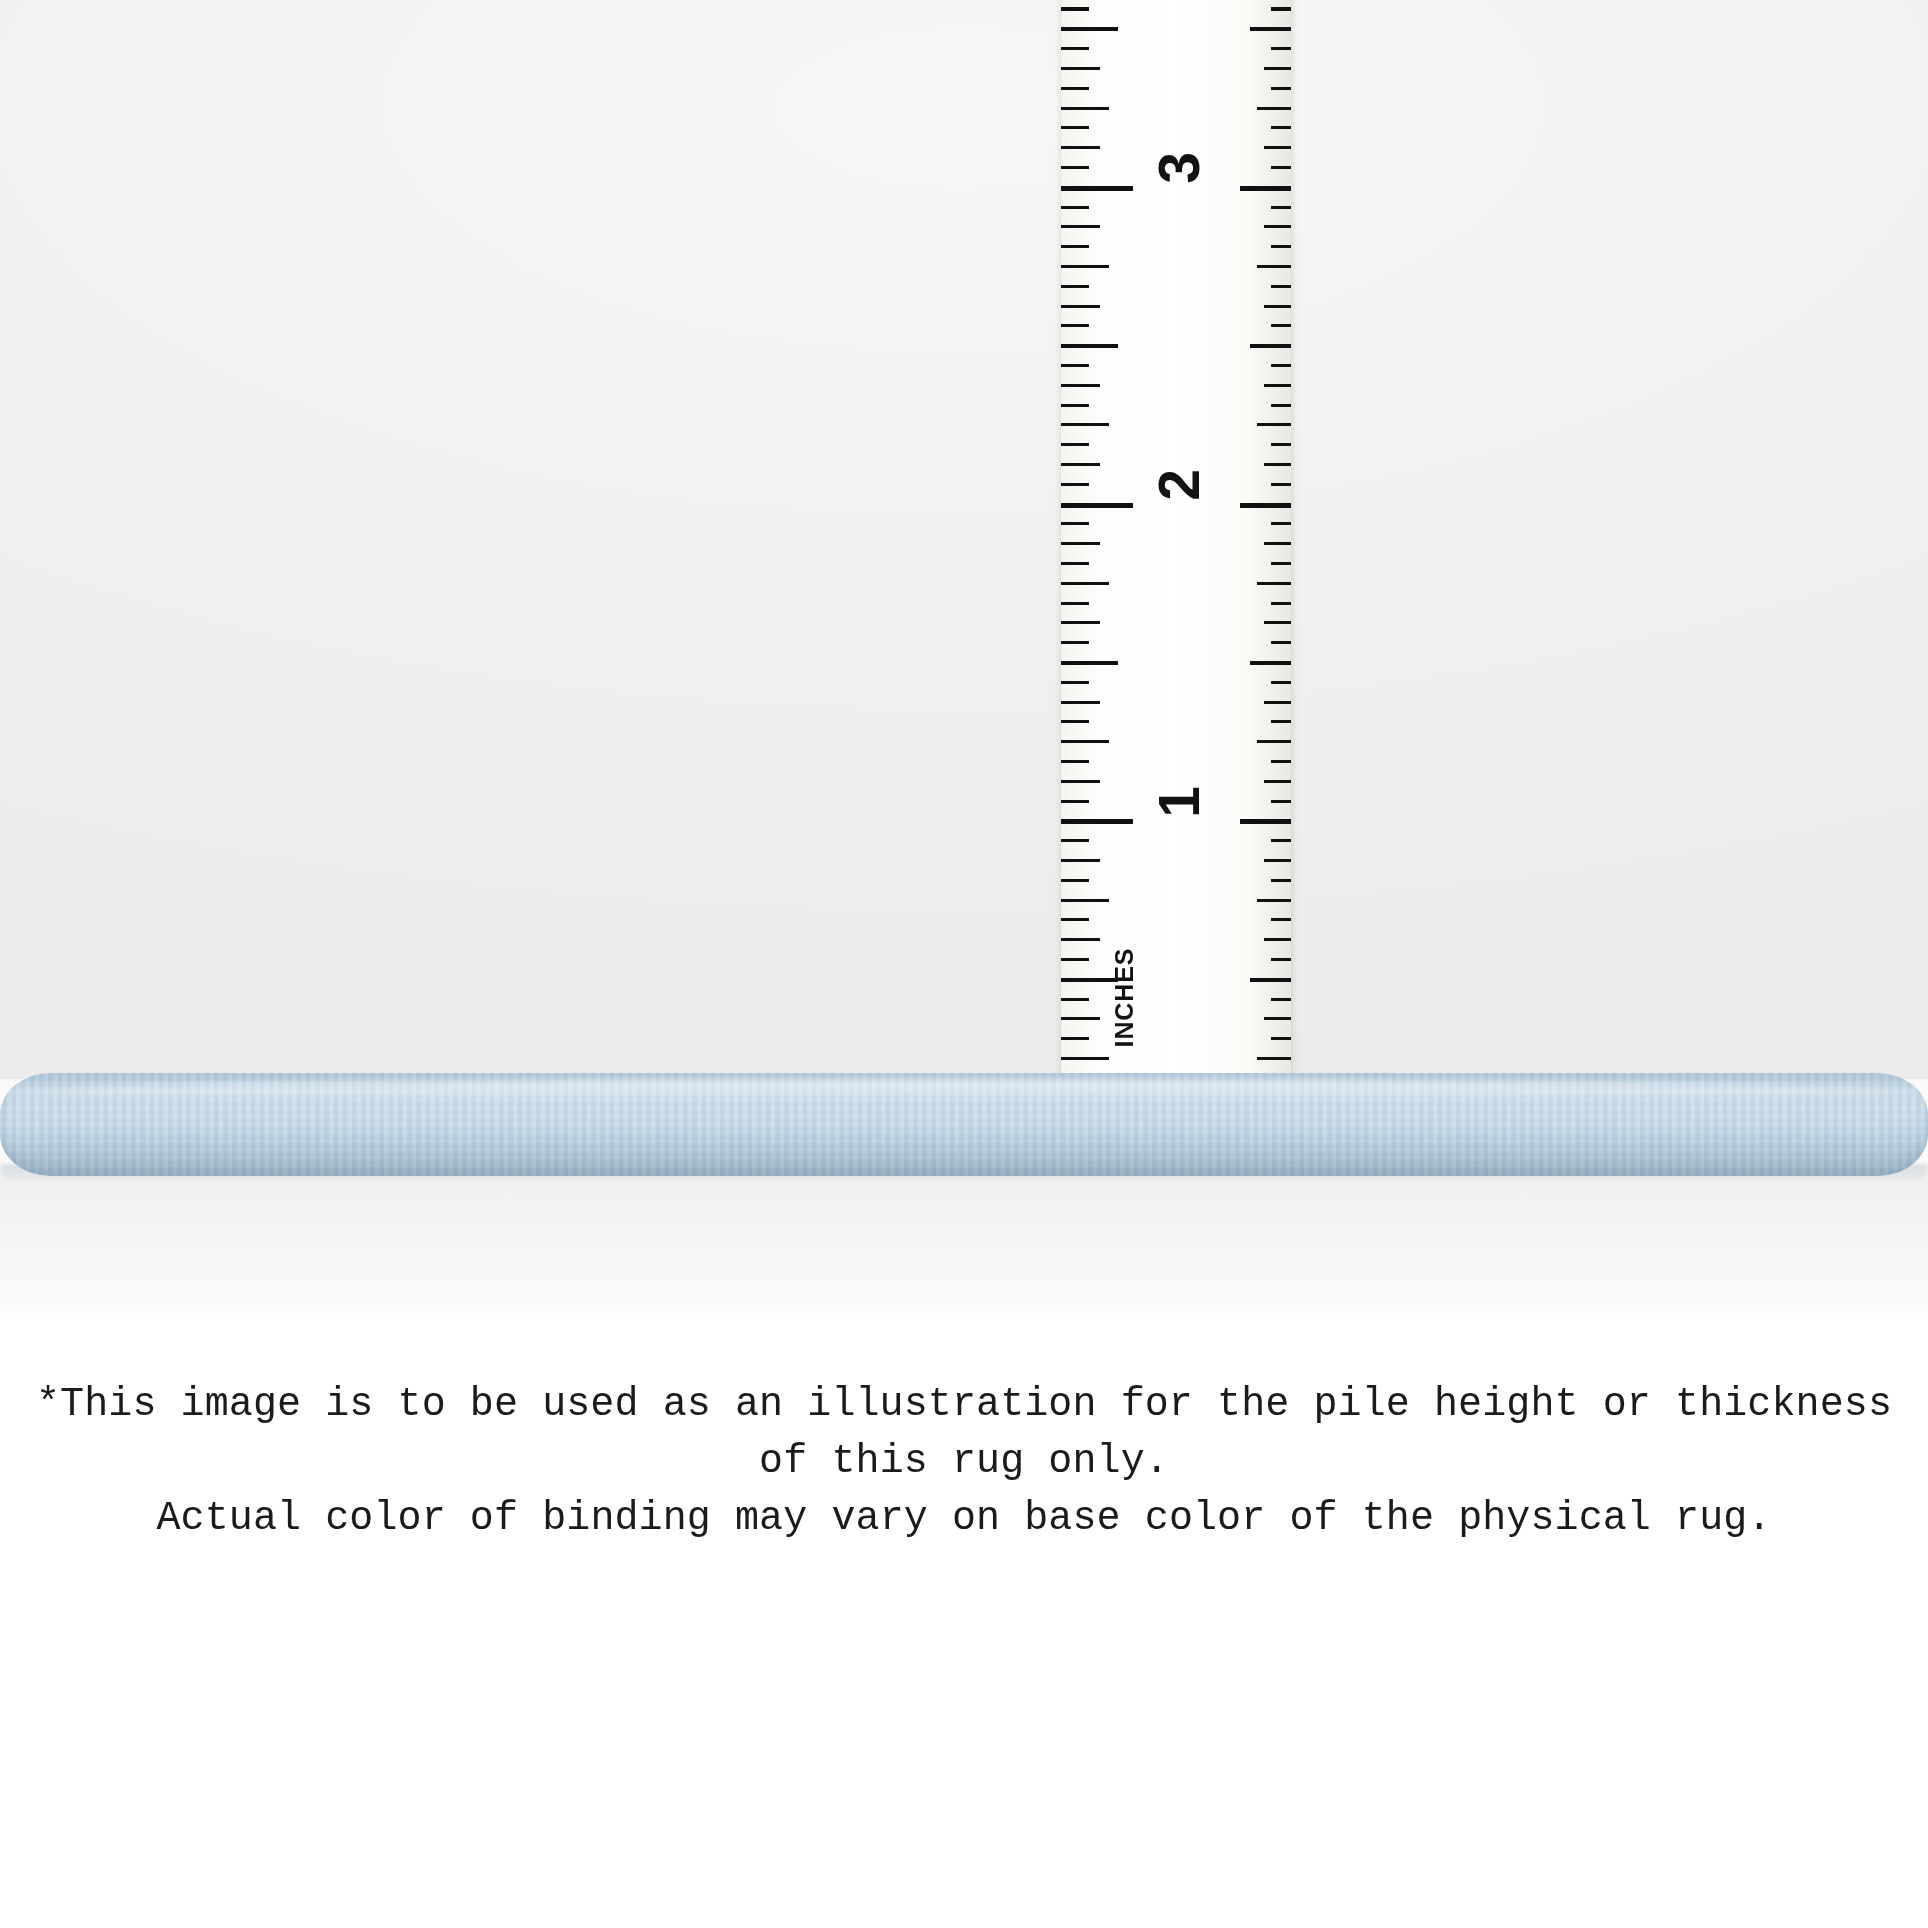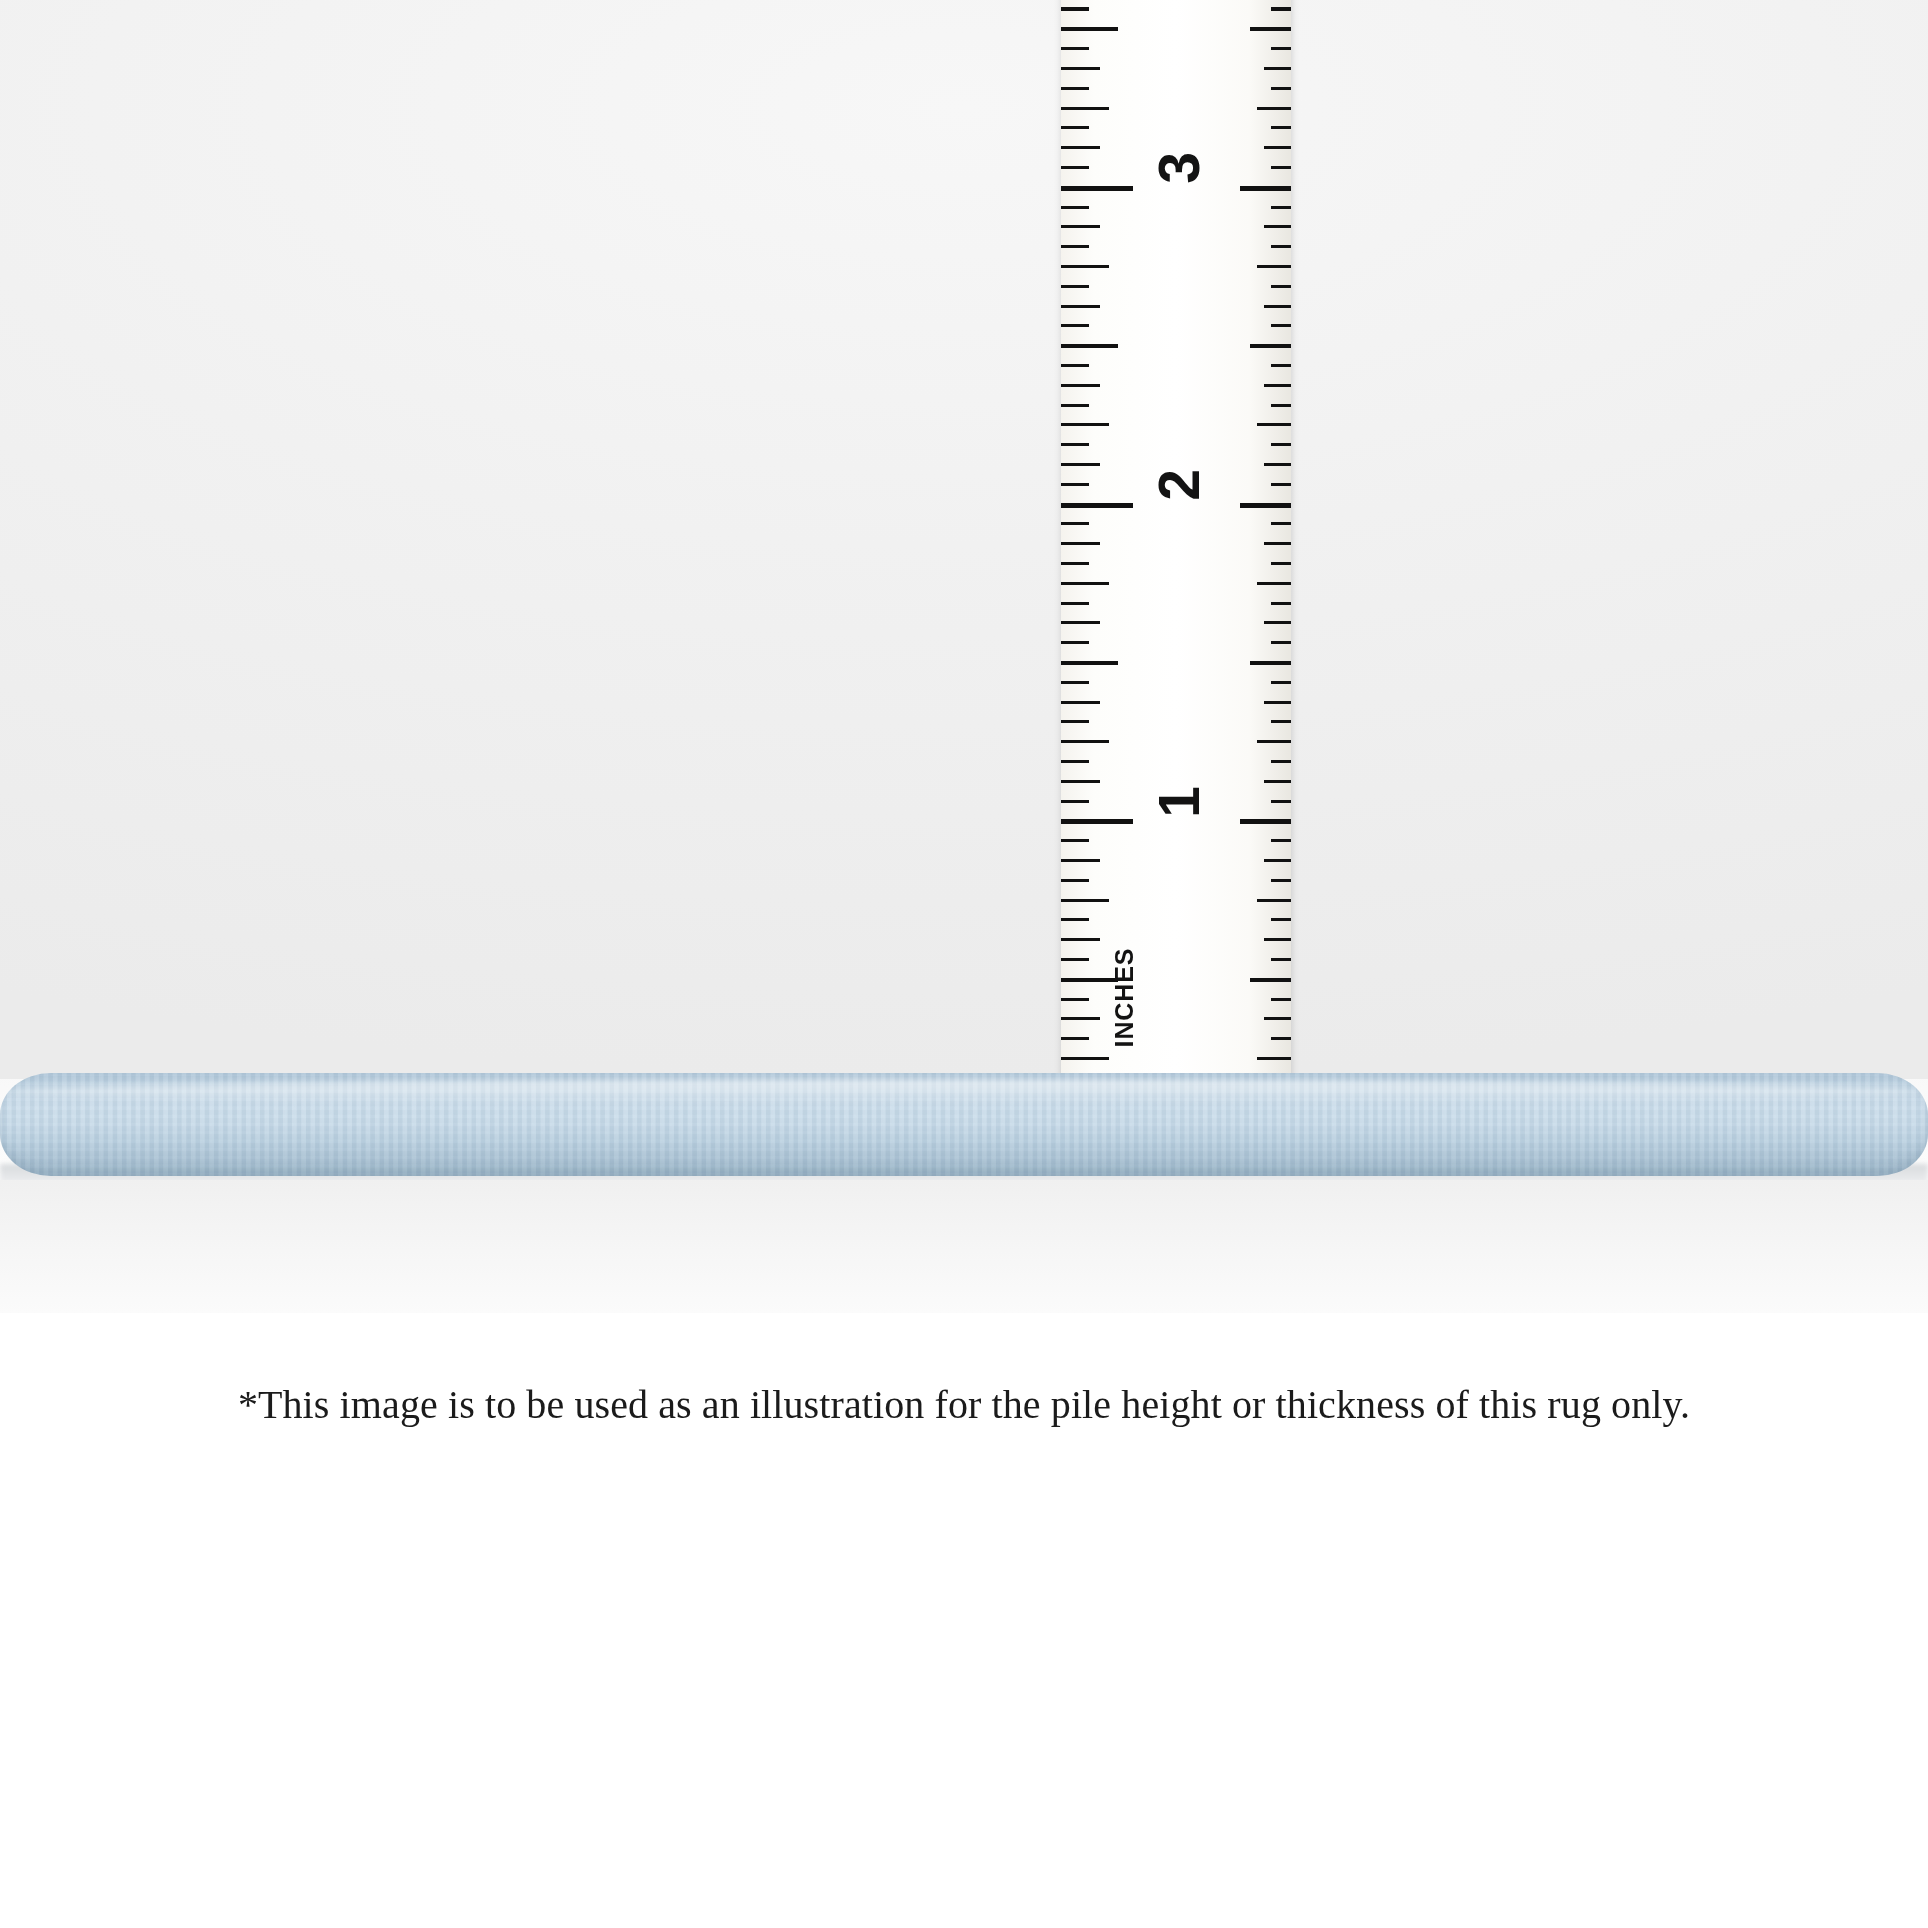--- a/index.html
+++ b/index.html
@@ -186,21 +186,21 @@
   }
 
   
   .caption {
     position: absolute;
     left: 0;
     top: 1377px;
     width: 1928px;
     text-align: center;
     color: #1b1b1b;
-    font-family: Liberation Serif, serif;
+    font-family: Liberation Mono, monospace;
     font-size: 40px;
     line-height: 1.42;
     letter-spacing: 0.1px;
   }
   .caption .line { display: block; }
 </style>
 </head>
 <body>
 
 <div class="scene">
@@ -339,16 +339,17 @@
       <div class="rug-binding"></div>
       <div class="rug-texture"></div>
       <div class="rug-highlight"></div>
     </div>
 
     <div class="floor"></div>
   </div>
 
   <div class="caption">
     <span class="line">*This image is to be used as an illustration for the pile height or thickness of this rug only.</span>
+    <span class="line">Actual color of binding may vary on base color of the physical rug.</span>
   </div>
 
 </div>
 
 
 </body></html>

